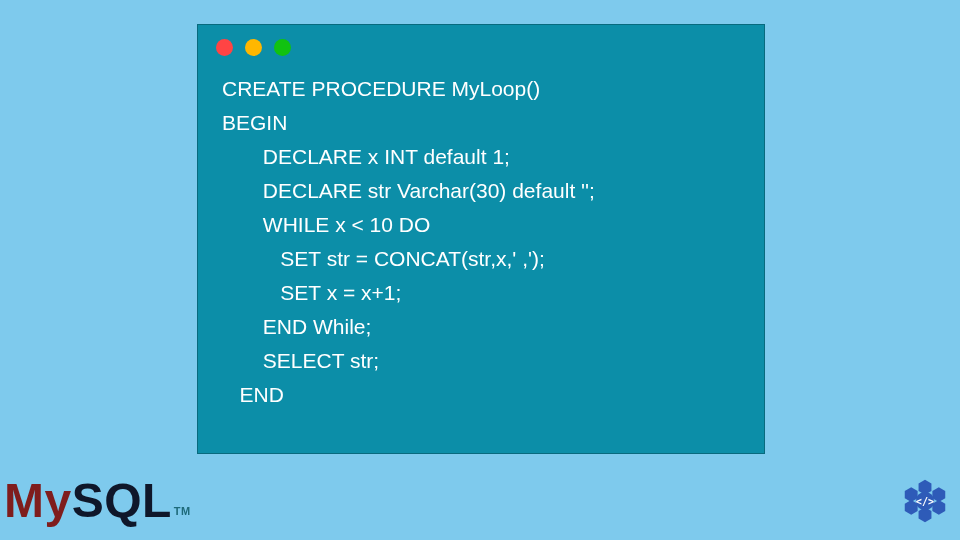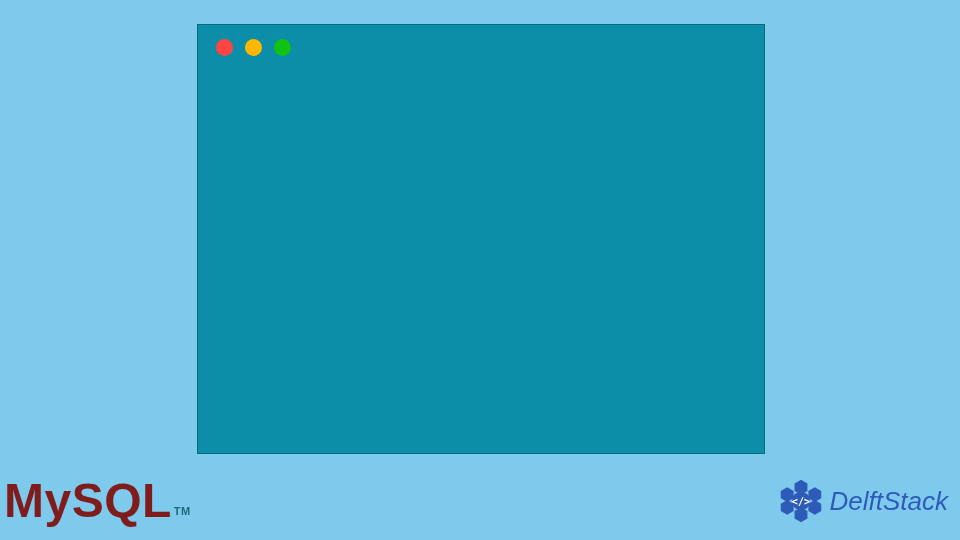--- a/index.html
+++ b/index.html
@@ -43,21 +43,21 @@
     .mysql-logo {
       position: absolute;
       left: 4px;
       bottom: 12px;
       font-family: Arial, sans-serif;
       font-size: 48px;
       font-weight: 600;
       letter-spacing: 0.5px;
     }
     .mysql-my { color: #7f1d1d; }
-    .mysql-sql { color: #7f1d1d; }
+    .mysql-sql { color: #0f172a; }
     .mysql-tm {
       font-size: 11px;
       color: #1e6a7a;
       vertical-align: baseline;
       position: relative;
       top: -2px;
       left: 2px;
     }
     .delftstack {
       position: absolute;
@@ -81,33 +81,42 @@
   </style>
 </head>
 <body>
 
 <div class="code-window">
   <div class="window-controls">
     <div class="dot dot-red"></div>
     <div class="dot dot-yellow"></div>
     <div class="dot dot-green"></div>
   </div>
+  <div class="code" id="code-container">CREATE PROCEDURE MyLoop()
+BEGIN
+       DECLARE x INT default 1;
+       DECLARE str Varchar(30) default '';
+       WHILE x &lt; 10 DO
+          SET str = CONCAT(str,x,' ,');
+          SET x = x+1;
+       END While;
+       SELECT str;
+   END</div>
 </div>
 
 <div class="mysql-logo">
   <span class="mysql-my">My</span><span class="mysql-sql">SQL</span><span class="mysql-tm">TM</span>
 </div>
 
 <div class="delftstack">
   <svg class="delftstack-icon" viewBox="0 0 50 50">
     <g fill="#2e5bb8">
       <polygon points="25,2 32,6 32,14 25,18 18,14 18,6"></polygon>
       <polygon points="40,10 47,14 47,22 40,26 33,22 33,14"></polygon>
       <polygon points="40,24 47,28 47,36 40,40 33,36 33,28"></polygon>
       <polygon points="25,32 32,36 32,44 25,48 18,44 18,36"></polygon>
       <polygon points="10,24 17,28 17,36 10,40 3,36 3,28"></polygon>
       <polygon points="10,10 17,14 17,22 10,26 3,22 3,14"></polygon>
     </g>
     <circle cx="25" cy="25" r="10" fill="#2e5bb8"></circle>
     <text x="25" y="29" text-anchor="middle" font-size="11" fill="#ffffff" font-family="monospace" font-weight="bold">&lt;/&gt;</text>
   </svg>
-  <span class="delftstack-text">DelftStack</span>
 </div>
 
 </body></html>

